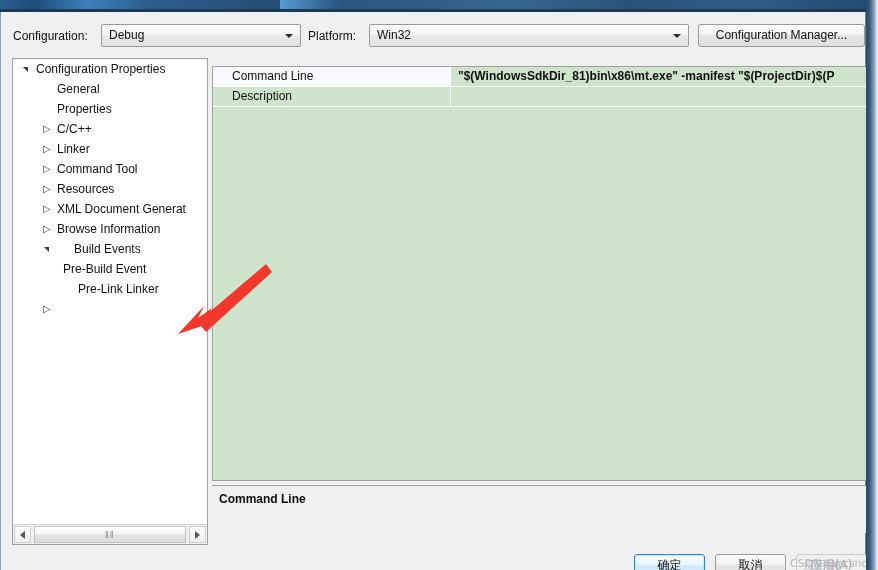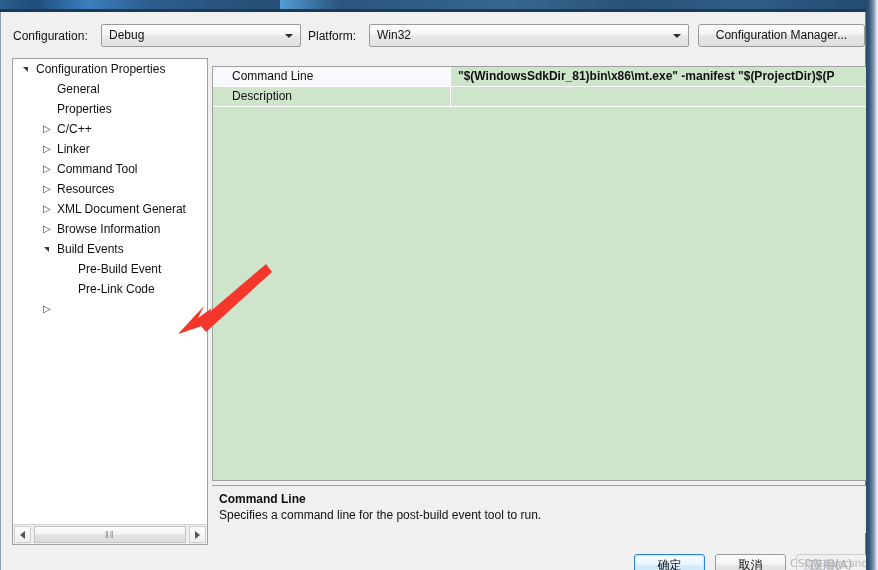--- a/index.html
+++ b/index.html
@@ -450,27 +450,27 @@
           <div class="tree-item">
             <span class="tw tw-collapsed" style="left: 27px;"></span>
             <span class="tree-label" style="left: 44px;">XML Document Generat</span>
           </div>
           <div class="tree-item">
             <span class="tw tw-collapsed" style="left: 27px;"></span>
             <span class="tree-label" style="left: 44px;">Browse Information</span>
           </div>
           <div class="tree-item">
             <span class="tw tw-expanded" style="left: 27px;"></span>
-            <span class="tree-label" style="left: 44px;">Build Events</span>
-          </div>
-          <div class="tree-item">
-            <span class="tree-label" style="left: 65px;">Pre-Build Event</span>
-          </div>
-          <div class="tree-item">
-            <span class="tree-label" style="left: 65px;">Pre-Link Code</span>
+            <span class="tree-label" style="left: 61px;">Build Events</span>
+          </div>
+          <div class="tree-item">
+            <span class="tree-label" style="left: 50px;">Pre-Build Event</span>
+          </div>
+          <div class="tree-item">
+            <span class="tree-label" style="left: 65px;">Pre-Link Linker</span>
           </div>
           <div class="tree-item">
             <span class="tw tw-collapsed" style="left: 27px;"></span>
             <span class="tree-label" style="left: 44px; margin-top: 16px;">Custom Build Step</span>
           </div>
         </div>
 
       <div id="tree-hscroll">
         <div class="hs-btn" id="hs-left">
           <span class="ar"></span>
@@ -495,21 +495,20 @@
             <div class="cell-name">Description</div>
             <div class="cell-split"></div>
             <div class="cell-value"></div>
           </div>
         </div>
       <div id="grid-filler"></div>
     </div>
 
     <div id="desc-pane">
       <div id="desc-title">Command Line</div>
-      <div id="desc-text">Specifies a command line for the post-build event tool to run.</div>
     </div>
 
     <div class="dlg-btn" id="ok-btn">确定</div>
     <div class="dlg-btn" id="cancel-btn">取消</div>
     <div class="dlg-btn" id="apply-btn">应用(A)</div>
 
     <div id="watermark2">应用(A)</div>
     <div id="watermark">CSDN @hcsnql</div>
 
   </div>

